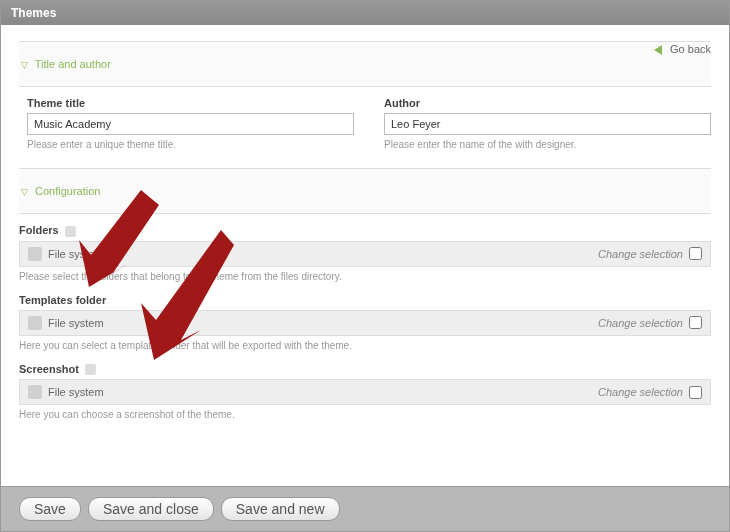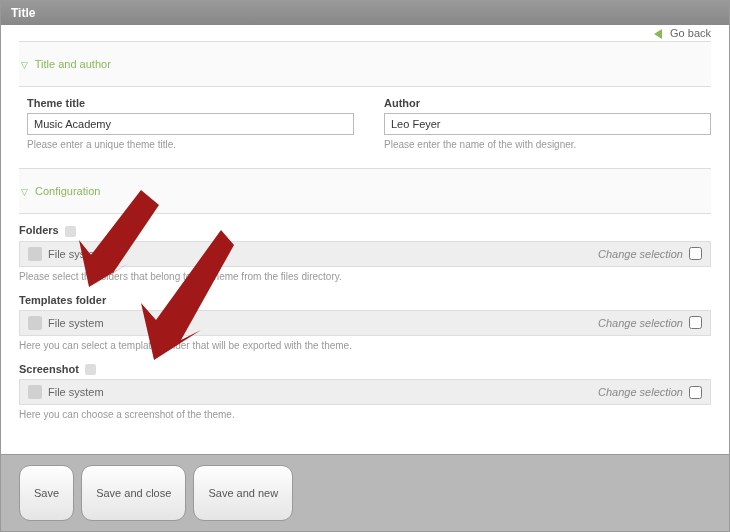--- a/index.html
+++ b/index.html
@@ -1,48 +1,48 @@
 <!DOCTYPE html>
 <html><head>
 <meta charset="utf-8">
 <style>
 * { box-sizing: border-box; margin: 0; padding: 0; }
 body { font-family: Verdana, Arial, sans-serif; font-size: 11px; background: #fff; }
 .outer { border: 1px solid #999; width: 730px; height: 532px; position: relative; background: #fff; }
 .titlebar { background: linear-gradient(#999, #888); color: #fff; font-weight: bold; padding: 5px 10px; font-size: 12px; }
 .content { padding: 10px 18px 0 18px; height: 448px; overflow: hidden; position: relative; }
-.goback { position: absolute; right: 18px; top: 2px; color: #666; font-size: 11px; cursor: pointer; }
+.goback { position: absolute; right: 18px; top: 18px; color: #666; font-size: 11px; cursor: pointer; }
 .goback-icon { display: inline-block; width: 0; height: 0; border-top: 5px solid transparent; border-bottom: 5px solid transparent; border-right: 8px solid #8ab858; margin-right: 5px; vertical-align: middle; }
 .main-heading { display: flex; align-items: center; margin-top: 26px; margin-bottom: 16px; }
 .arrow-icon { width: 28px; height: 22px; margin-right: 6px; }
 .main-heading h1 { color: #8ab858; font-size: 15px; font-weight: bold; }
 .section-header { border-top: 1px solid #ddd; border-bottom: 1px solid #ddd; background: #fafafa; padding: 16px 0; margin-bottom: 10px; margin-top: 6px; }
 .section-header span { color: #8ab858; font-size: 11px; }
 .section-header .toggle { color: #8ab858; font-size: 9px; margin-right: 4px; margin-left: 2px; }
 .form-row { display: flex; gap: 30px; margin-bottom: 6px; padding-left: 8px; }
 .form-col { flex: 1; }
 .field-label { font-weight: bold; color: #444; font-size: 11px; display: block; margin-bottom: 4px; }
 .field-label .mini-icon { display: inline-block; width: 11px; height: 11px; background: #ddd; border-radius: 2px; vertical-align: middle; margin-left: 3px; }
 input[type="text"] { width: 100%; padding: 4px 6px; border: 1px solid #bbb; font-size: 11px; font-family: inherit; color: #333; }
 .help-text { color: #999; font-size: 10px; margin-top: 4px; margin-bottom: 12px; }
 .selection-bar { background: #eee; border: 1px solid #ddd; padding: 5px 8px; display: flex; align-items: center; justify-content: space-between; margin-bottom: 4px; }
 .selection-left { display: flex; align-items: center; color: #666; }
 .file-icon { display: inline-block; width: 14px; height: 14px; background: #d0d0d0; border-radius: 2px; margin-right: 6px; }
 .selection-right { display: flex; align-items: center; color: #888; font-style: italic; }
 .selection-right input[type="checkbox"] { margin-left: 6px; }
 .footer { position: absolute; bottom: 0; left: 0; right: 0; background: #b8b8b8; padding: 10px 18px; border-top: 1px solid #999; }
-.btn { background: linear-gradient(#fefefe, #e5e5e5); border: 1px solid #999; border-radius: 11px; padding: 21px 14px; font-size: 11px; color: #555; cursor: pointer; margin-right: 4px; font-family: inherit; }
+.btn { background: linear-gradient(#fefefe, #e5e5e5); border: 1px solid #999; border-radius: 11px; padding: 3px 14px; font-size: 14px; color: #555; cursor: pointer; margin-right: 4px; font-family: inherit; }
 .annotation-arrow { position: absolute; pointer-events: none; z-index: 100; }
 </style>
 </head>
 <body>
 
 <div class="outer">
   <div class="titlebar">
-    <span>Title</span>
+    <span>Themes</span>
   </div>
 
   <div class="content">
     <div class="goback">
       <span class="goback-icon"></span>
       <span>Go back</span>
     </div>
 
 
     <div class="section-header">

